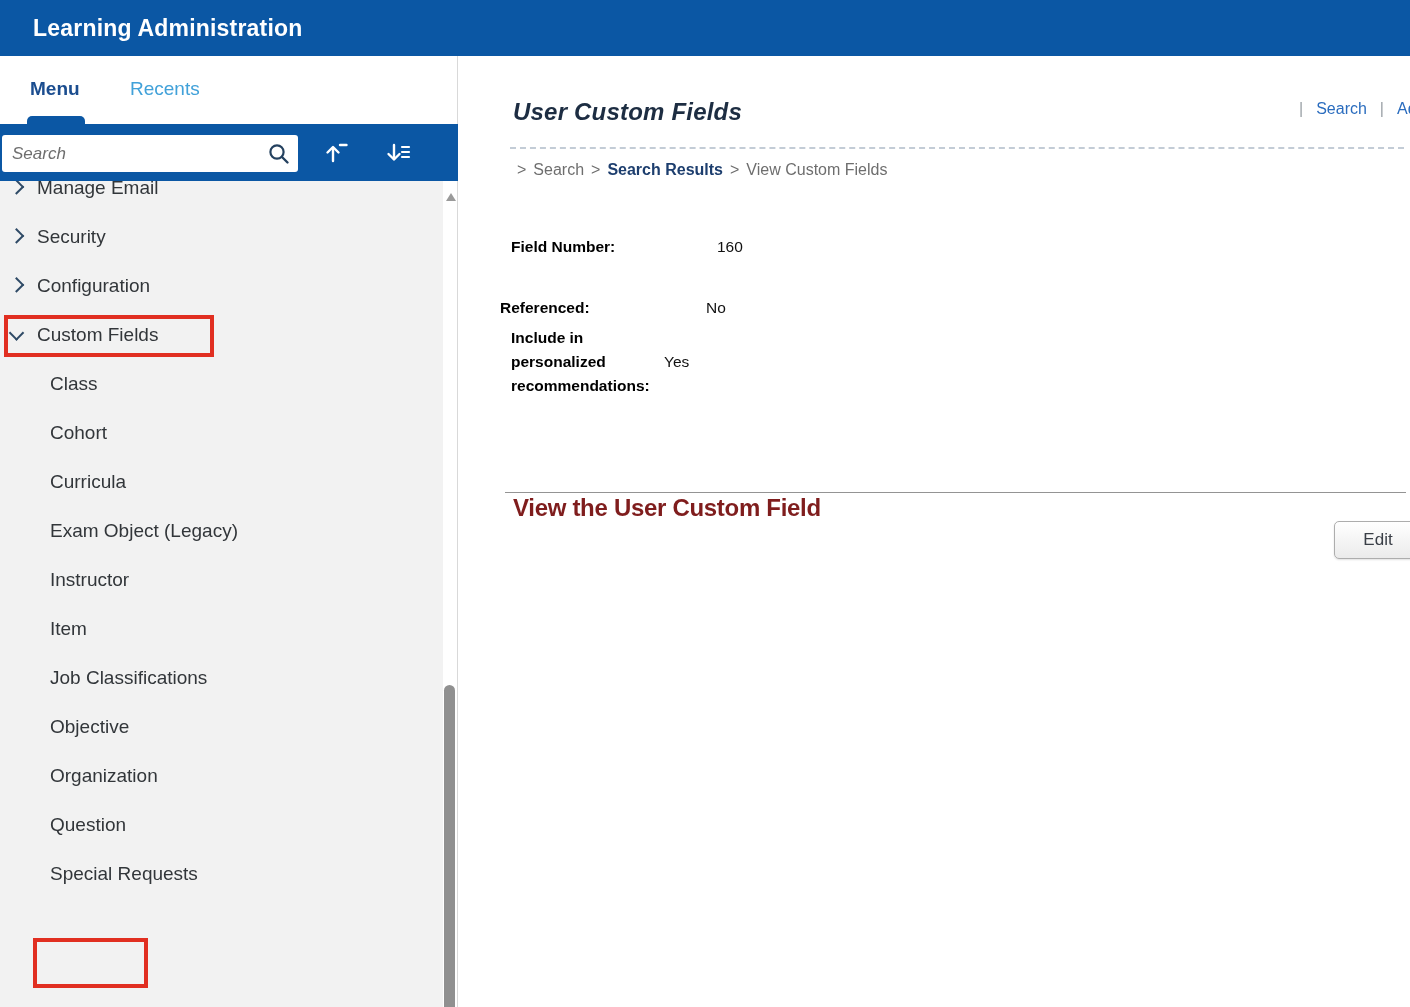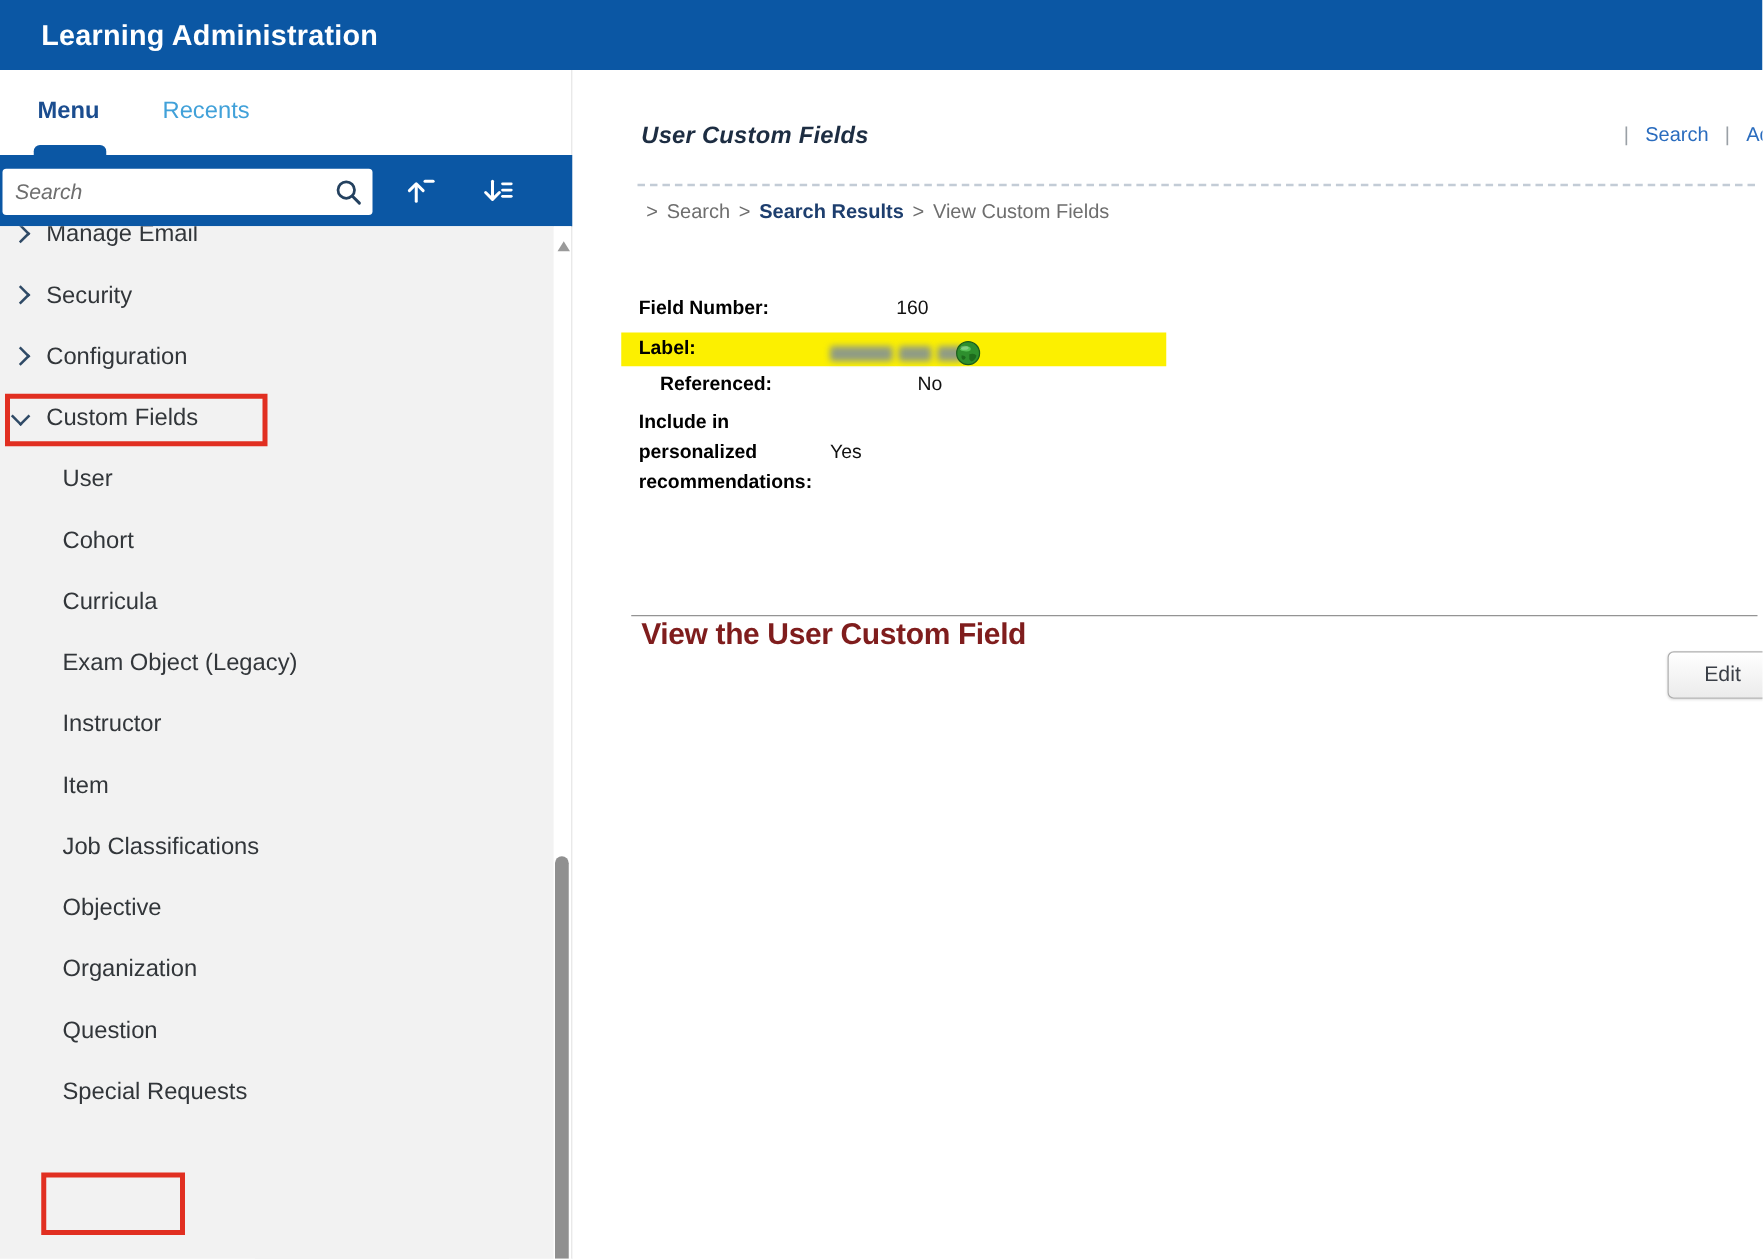--- a/index.html
+++ b/index.html
@@ -79,38 +79,38 @@
   }
   
   .main{position:absolute;left:458px;top:56px;width:952px;height:951px;background:#fff;}
   .top-links{
     position:absolute;left:841px;top:44px;display:inline-flex;gap:13px;
     font-size:16px;white-space:nowrap;align-items:center;
   }
   .top-links .sep{color:#9aa0a6;}
   .top-links .lnk{color:#2a6cbe;cursor:pointer;}
   .page-title{
-    position:absolute;left:55px;top:42px;font-size:19px;font-weight:700;font-style:italic;
+    position:absolute;left:55px;top:42px;font-size:24px;font-weight:700;font-style:italic;
     color:#1d2d42;letter-spacing:.2px;
   }
   .dashed-rule{position:absolute;left:52px;top:91px;width:894px;border-top:2px dashed #c3ccd6;}
   .crumbs{position:absolute;left:52px;top:105px;font-size:16px;display:flex;}
   .crumb-group{display:flex;}
   .crumbs .sep{color:#6e6e6e;margin:0 7px;}
   .crumbs .crumb{color:#6e6e6e;cursor:pointer;}
   .crumbs .crumb.bold{color:#1d3e6e;font-weight:700;}
   
   .frow{position:absolute;font-size:15.5px;color:#111;}
   .flabel{font-weight:700;color:#000;display:inline-block;}
   .fvalue{position:absolute;left:206px;top:0;}
   .frow-1{left:53px;top:182px;width:600px;}
   .frow-2{left:39px;top:210px;width:436px;height:27px;background:#fcf000;}
   .frow-2 .flabel{position:absolute;left:14px;top:4px;}
   .frow-2 .fvalue{left:167px;top:6px;display:flex;align-items:center;}
-  .frow-3{left:70px;top:243px;width:600px;}
+  .frow-3{left:42px;top:243px;width:600px;}
   .frow-4{left:53px;top:270px;width:600px;display:flex;}
   .frow-4 .flabel{width:152px;line-height:24px;}
   .frow-4 .fvalue{position:static;margin-left:1px;align-self:center;}
   .blur-blob{display:inline-block;height:12px;border-radius:2px;background:#8f9b84;filter:blur(2.5px);margin-right:5px;vertical-align:middle;}
   .bb1{width:50px;} .bb2{width:26px;} .bb3{width:20px;margin-right:0;}
   .globe{width:21px;height:21px;margin-left:-6px;position:relative;top:0px;cursor:pointer;}
   
   .section-title{
     position:absolute;left:55px;top:402px;font-size:24px;font-weight:700;color:#7f1d1d;
     letter-spacing:-.3px;
@@ -179,21 +179,21 @@
           <span class="slabel">Configuration</span>
         </div>
 
         <div class="srow">
           <span class="chevron show down"></span>
           <span class="slabel">Custom Fields</span>
         </div>
 
         <div class="srow child">
 
-          <span class="slabel">User</span>
+          <span class="slabel">Class</span>
         </div>
 
         <div class="srow child">
 
           <span class="slabel">Cohort</span>
         </div>
 
         <div class="srow child">
 
           <span class="slabel">Curricula</span>
@@ -279,35 +279,20 @@
         <span class="sep">&gt;</span>
         <span class="crumb">View Custom Fields</span>
       </span>
     </div>
 
   <div class="frow frow-1">
     <span class="flabel">Field Number:</span>
     <span class="fvalue">160</span>
   </div>
 
-  <div class="frow frow-2">
-    <span class="flabel">Label:</span>
-    <span class="fvalue">
-      <span class="blur-blob bb1"></span>
-      <span class="blur-blob bb2"></span>
-      <span class="blur-blob bb3"></span>
-      <svg class="globe" viewBox="0 0 22 22">
-        <circle cx="11" cy="11" r="9.6" fill="#2e8f2e" stroke="#1a5c1a" stroke-width="1"></circle>
-        <path d="M4 8 Q7 4.5 11 5.5 Q14 6 13 8.5 Q11 10 8 9.5 Q5 9.5 4 8Z" fill="#57c057"></path>
-        <path d="M12 12 Q16 10.5 18 13 Q17.5 16.5 14 18 Q11.5 17 12 14.5Z" fill="#1d6b1d"></path>
-        <path d="M5.5 13 Q8 12.5 9 14.5 Q8.5 17 6.5 16.5 Q5 15 5.5 13Z" fill="#1d6b1d"></path>
-        <ellipse cx="8" cy="6.5" rx="3.4" ry="1.7" fill="#ffffff" opacity="0.25"></ellipse>
-      </svg>
-    </span>
-  </div>
 
   <div class="frow frow-3">
     <span class="flabel">Referenced:</span>
     <span class="fvalue">No</span>
   </div>
 
   <div class="frow frow-4">
     <span class="flabel">Include in personalized recommendations:</span>
     <span class="fvalue">Yes</span>
   </div>

